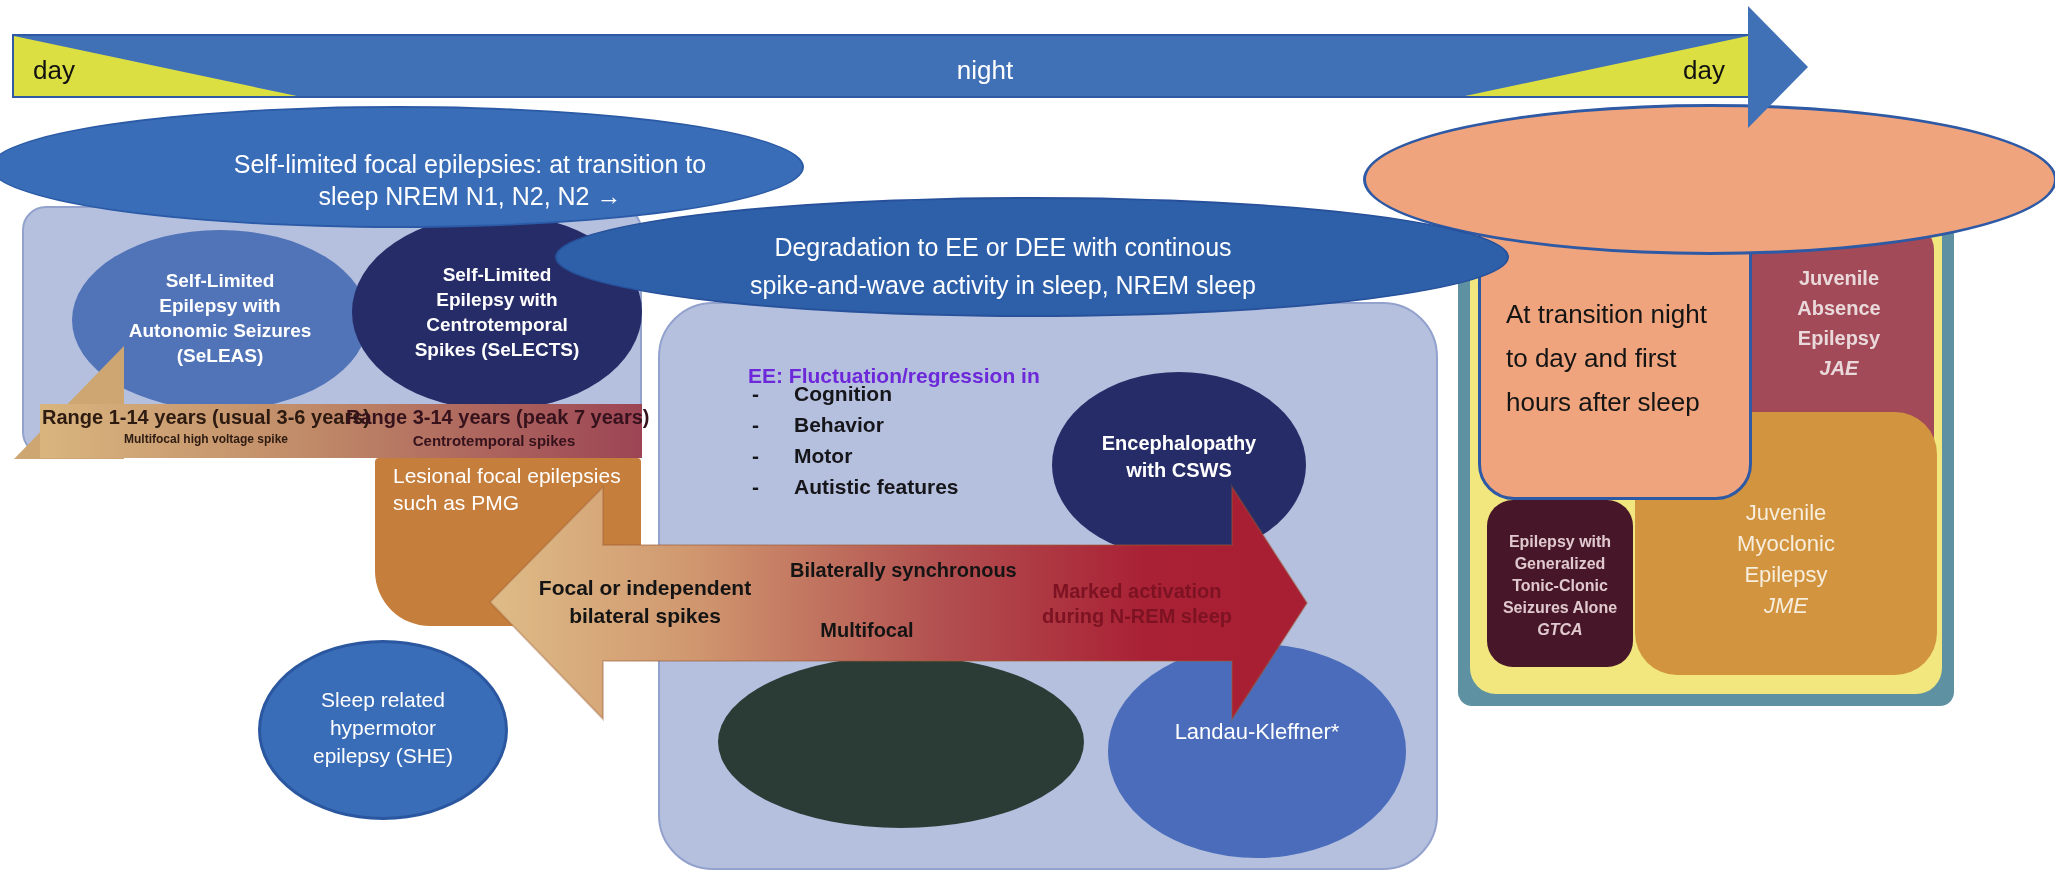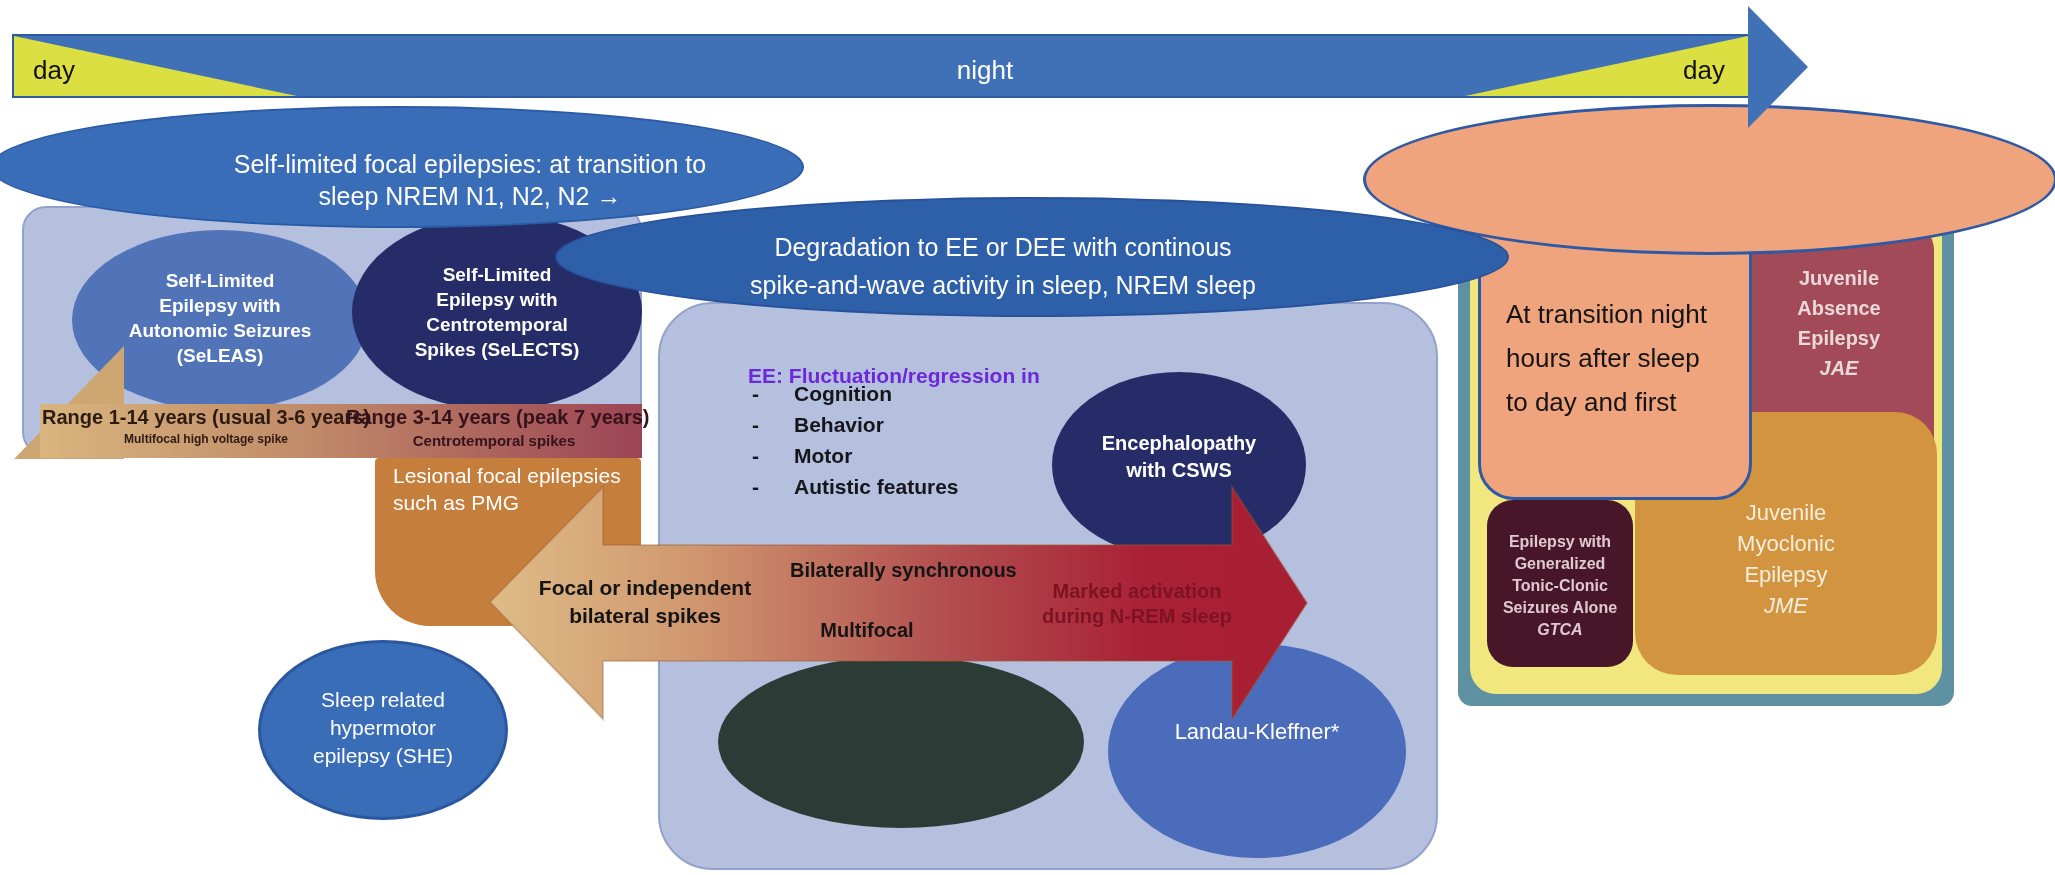--- a/index.html
+++ b/index.html
@@ -31,22 +31,22 @@
   <div class="abs ctr" style="left:1635px;top:497px;width:302px;line-height:31px;font-size:22px;color:#f7eedd;">
     <div class="line">Juvenile</div>
     <div class="line">Myoclonic</div>
     <div class="line">Epilepsy</div>
     <div class="line" style="font-style:italic;">JME</div>
   </div>
 
   <div class="abs" style="left:1478px;top:170px;width:268px;height:324px;background:#efa47d;border:3px solid #2d59a5;border-radius:36px;"></div>
   <div class="abs" style="left:1506px;top:292px;width:250px;line-height:44px;font-size:26px;color:#141414;">
     <div class="line">At transition night</div>
+    <div class="line">to day and first</div>
     <div class="line">hours after sleep</div>
-    <div class="line">to day and first</div>
   </div>
 
   <div class="abs" style="left:1487px;top:500px;width:146px;height:167px;background:#471628;border-radius:26px;"></div>
   <div class="abs ctr" style="left:1487px;top:531px;width:146px;line-height:22px;font-size:16px;font-weight:bold;color:#e0c9ce;">
     <div class="line">Epilepsy with</div>
     <div class="line">Generalized</div>
     <div class="line">Tonic-Clonic</div>
     <div class="line">Seizures Alone</div>
     <div class="line" style="font-style:italic;">GTCA</div>
   </div>

